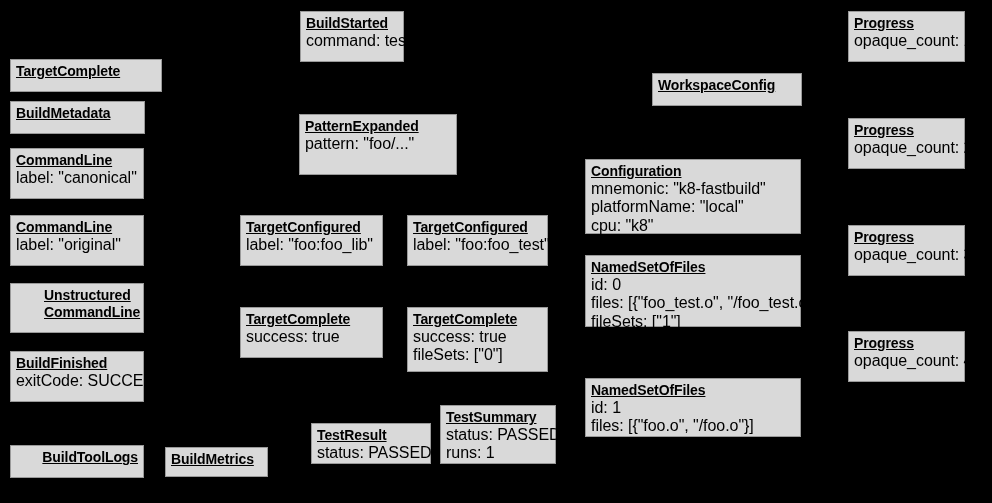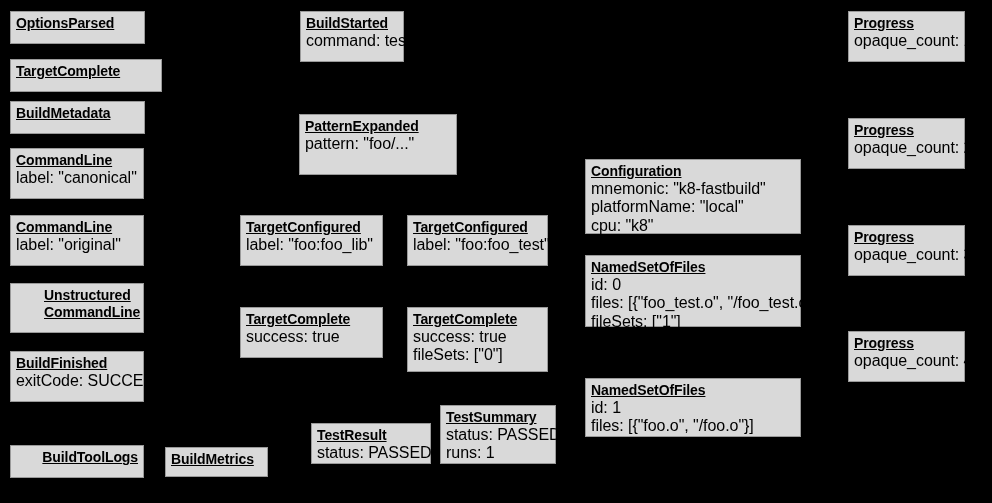--- a/index.html
+++ b/index.html
@@ -38,33 +38,33 @@
     font-weight: normal;
     white-space: pre;
     display: block;
     letter-spacing: -0.05px;
   }
 </style>
 </head>
 <body>
 
 <div id="canvas" style="background: rgb(0, 0, 0);">
-    <div class="node" style="left: 10px; top: 11px; width: 135px; height: 33px; background: rgb(217, 217, 217); border-color: rgb(154, 154, 154); color: rgb(0, 0, 0);">
-      <span class="node-title">OptionsParsed</span>
-    </div>
     <div class="node" style="left: 300px; top: 11px; width: 104px; height: 51px; background: rgb(217, 217, 217); border-color: rgb(154, 154, 154); color: rgb(0, 0, 0);">
       <span class="node-title">BuildStarted</span>
       <span class="node-field">command: test</span>
     </div>
     <div class="node" style="left: 848px; top: 11px; width: 117px; height: 51px; background: rgb(217, 217, 217); border-color: rgb(154, 154, 154); color: rgb(0, 0, 0);">
       <span class="node-title">Progress</span>
       <span class="node-field">opaque_count: 1</span>
     </div>
     <div class="node" style="left: 10px; top: 59px; width: 152px; height: 33px; background: rgb(217, 217, 217); border-color: rgb(154, 154, 154); color: rgb(0, 0, 0);">
       <span class="node-title">TargetComplete</span>
+    </div>
+    <div class="node" style="left: 652px; top: 73px; width: 150px; height: 33px; background: rgb(217, 217, 217); border-color: rgb(154, 154, 154); color: rgb(0, 0, 0);">
+      <span class="node-title">WorkspaceConfig</span>
     </div>
     <div class="node" style="left: 10px; top: 101px; width: 135px; height: 33px; background: rgb(217, 217, 217); border-color: rgb(154, 154, 154); color: rgb(0, 0, 0);">
       <span class="node-title">BuildMetadata</span>
     </div>
     <div class="node" style="left: 299px; top: 114px; width: 158px; height: 61px; background: rgb(217, 217, 217); border-color: rgb(154, 154, 154); color: rgb(0, 0, 0);">
       <span class="node-title">PatternExpanded</span>
       <span class="node-field">pattern: "foo/..."</span>
     </div>
     <div class="node" style="left: 848px; top: 118px; width: 117px; height: 51px; background: rgb(217, 217, 217); border-color: rgb(154, 154, 154); color: rgb(0, 0, 0);">
       <span class="node-title">Progress</span>

